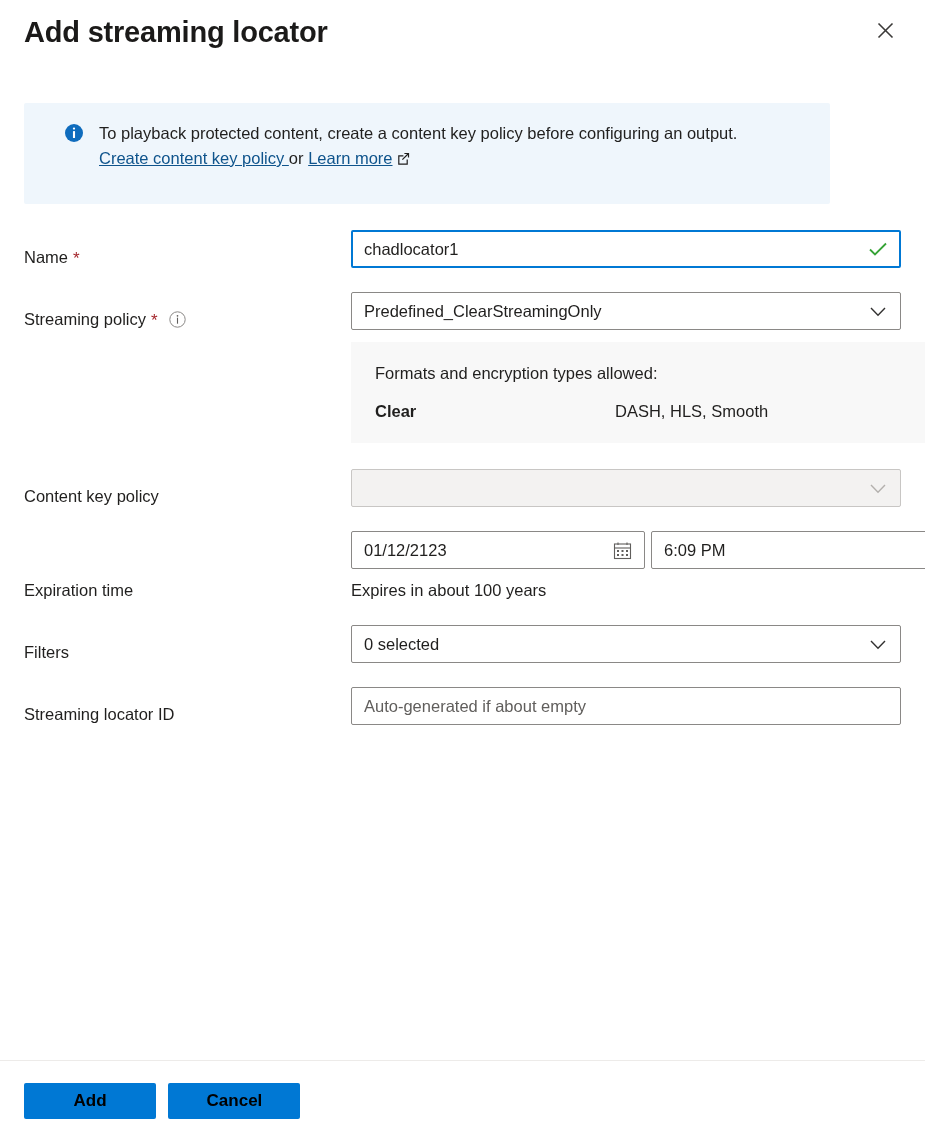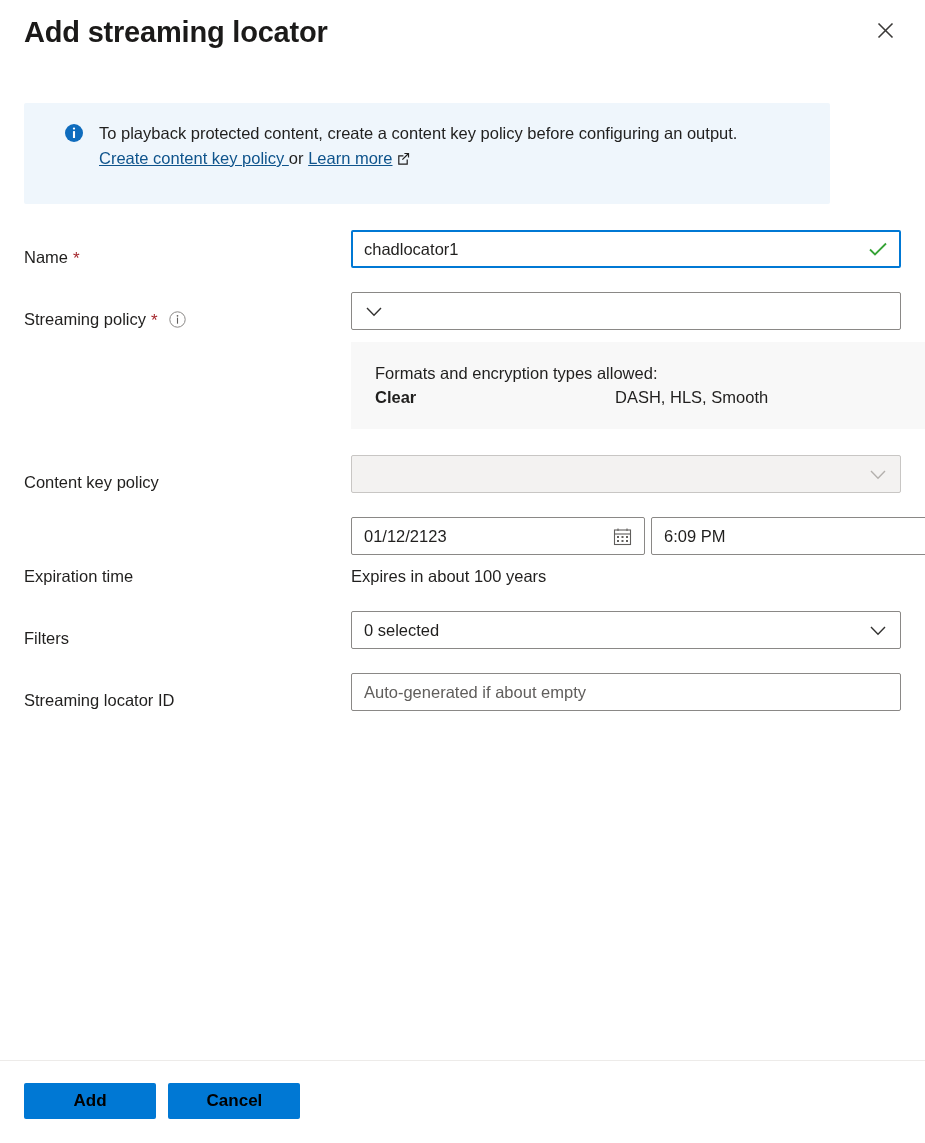--- a/index.html
+++ b/index.html
@@ -165,21 +165,21 @@
   .formats-panel {
     background: #f8f8f8;
     padding: 20px 24px 22px 24px;
     margin-top: 12px;
     width: 598px;
   }
   .formats-title {
     font-size: 16.5px;
     color: #201f1e;
     line-height: 22px;
-    margin-bottom: 4px;
+    margin-bottom: 18px;
   }
   .formats-row {
     display: flex;
     align-items: baseline;
     font-size: 16.5px;
     color: #201f1e;
   }
   .formats-row .f-name {
     font-weight: bold;
     width: 240px;
@@ -284,20 +284,21 @@
           <span class="info-hint">
             <svg width="17" height="17" viewBox="0 0 17 17">
               <circle cx="8.5" cy="8.5" r="7.7" fill="none" stroke="#8a8886" stroke-width="1"></circle>
               <circle cx="8.5" cy="4.8" r="0.85" fill="#605e5c"></circle>
               <rect x="7.95" y="6.7" width="1.1" height="6" fill="#605e5c"></rect>
             </svg>
           </span>
         </div>
         <div class="row-control">
           <div class="tf">
+            <span class="val">Predefined_ClearStreamingOnly</span>
             <span class="chev">
               <svg width="20" height="13" viewBox="0 0 20 13">
                 <polyline points="3,3 10,10.2 17,3" fill="none" stroke="#323130" stroke-width="1.4"></polyline>
               </svg>
             </span>
           </div>
         </div>
       </div>
 
       <div class="row">

